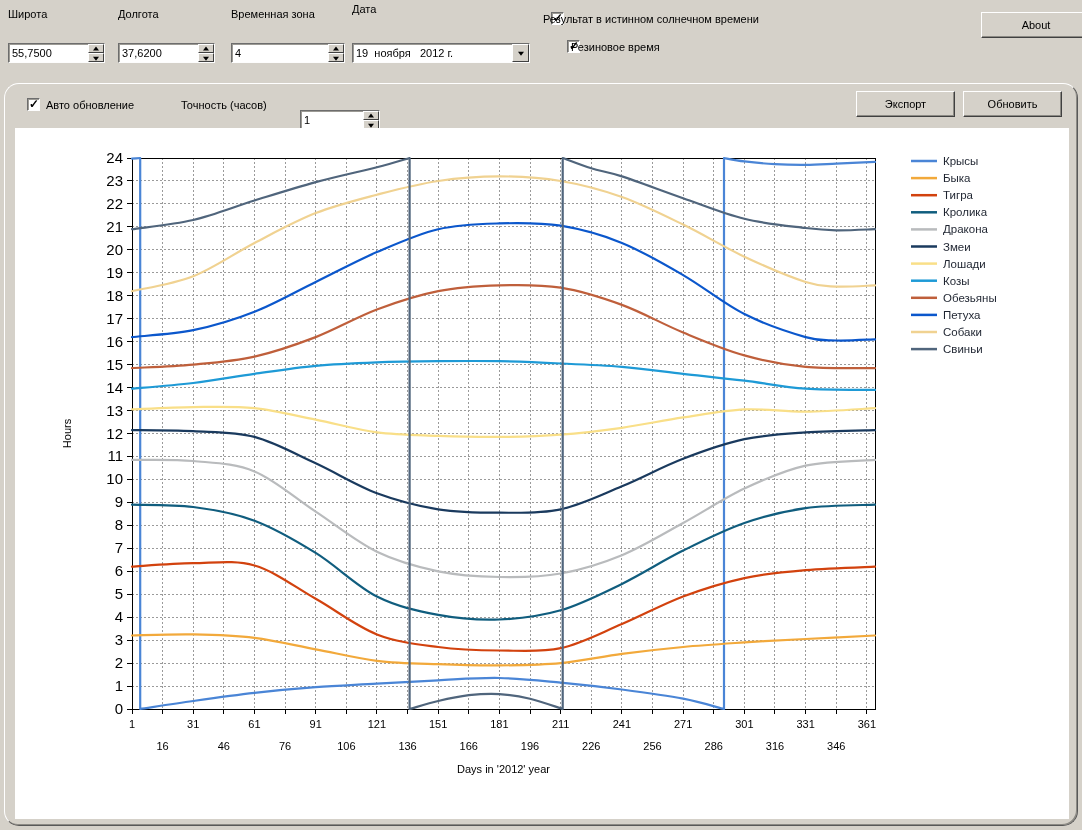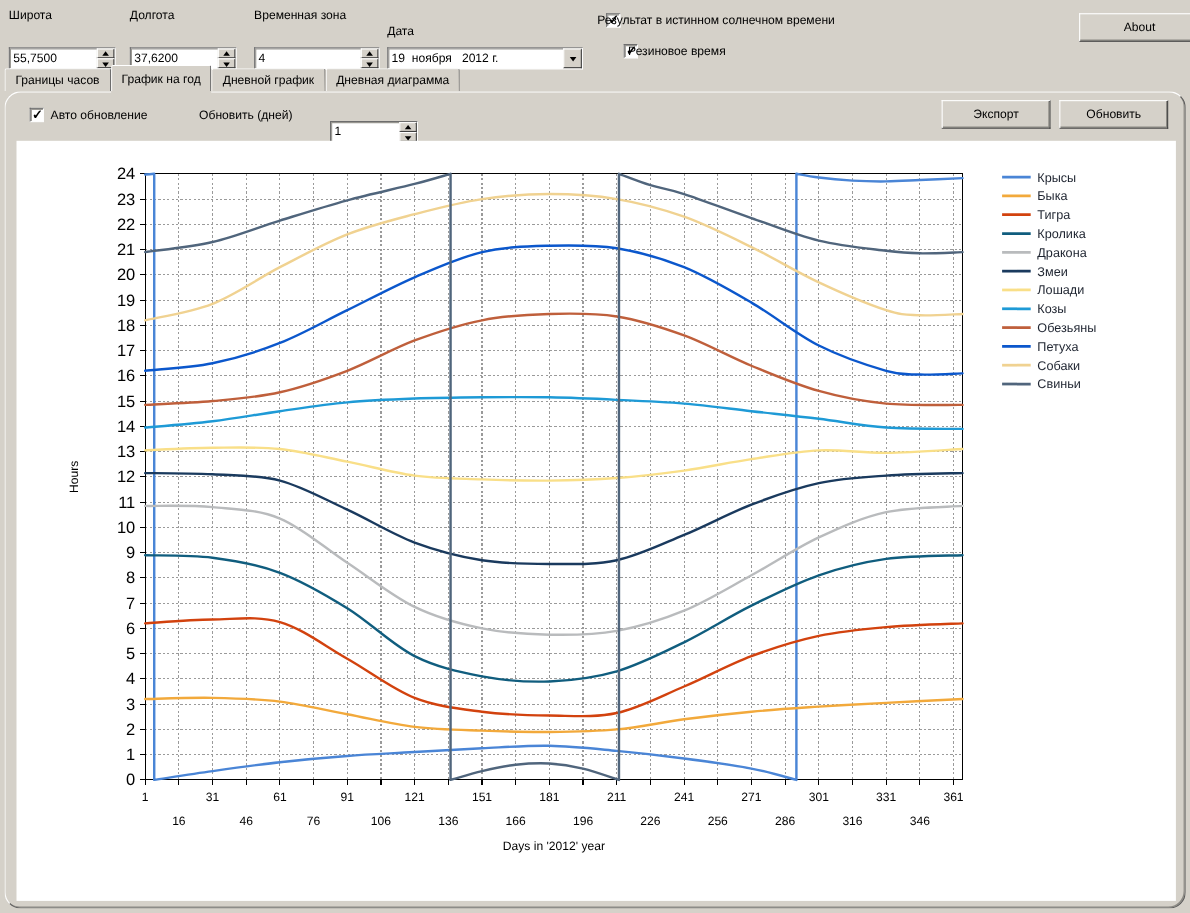--- a/index.html
+++ b/index.html
@@ -79,21 +79,21 @@
 </style>
 </head>
 <body>
 
 <div id="app">
 
   
   <span class="abs lbl" style="left:8px;top:8px">Широта</span>
   <span class="abs lbl" style="left:118px;top:8px">Долгота</span>
   <span class="abs lbl" style="left:231px;top:8px">Временная зона</span>
-  <span class="abs lbl" style="left:352px;top:23px">Дата</span>
+  <span class="abs lbl" style="left:352px;top:3px">Дата</span>
 
   <div class="abs field" style="left:8px;top:27px;width:97px">
     <span class="value">55,7500</span>
     <span class="spin">
       <span class="spin-btn">
           <span class="tri-up"></span>
         </span>
       <span class="spin-btn">
           <span class="tri-down"></span>
         </span>
@@ -133,34 +133,28 @@
 
   <span class="abs cb checked" style="left:551px;top:12px"></span>
   <span class="abs lbl" style="left:543px;top:13px">Результат в истинном солнечном времени</span>
 
   <span class="abs cb checked" style="left:551px;top:40px"></span>
   <span class="abs lbl" style="left:571px;top:41px">Резиновое время</span>
 
   <div class="abs btn" style="left:981px;top:12px;width:110px;height:26px">About</div>
 
   
-  <div class="tabstrip">
-    <div class="tab">Границы часов</div>
-    <div class="tab active">График на год</div>
-    <div class="tab">Дневной график</div>
-    <div class="tab">Дневная диаграмма</div>
-  </div>
 
   
   <div class="tabpage">
 
     <span class="abs cb checked" style="left:22px;top:14px"></span>
     <span class="abs lbl" style="left:41px;top:15px">Авто обновление</span>
 
-    <span class="abs lbl" style="left:176px;top:15px">Обновить (дней)</span>
+    <span class="abs lbl" style="left:176px;top:15px">Точность (часов)</span>
 
     <div class="abs field" style="left:295px;top:10px;width:80px">
       <span class="value">1</span>
       <span class="spin">
         <span class="spin-btn">
             <span class="tri-up"></span>
           </span>
         <span class="spin-btn">
             <span class="tri-down"></span>
           </span>

